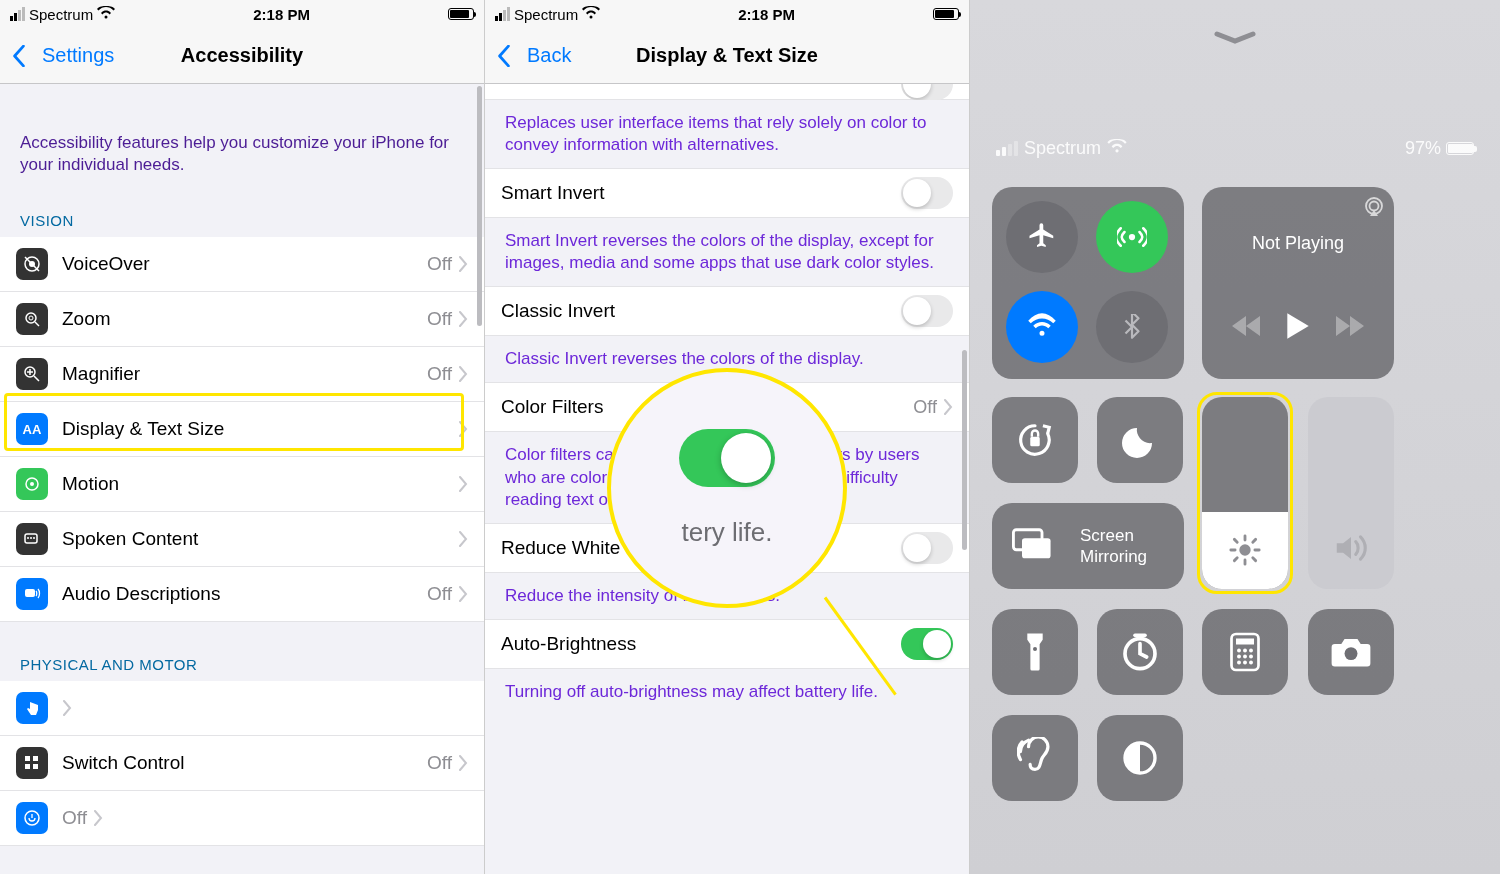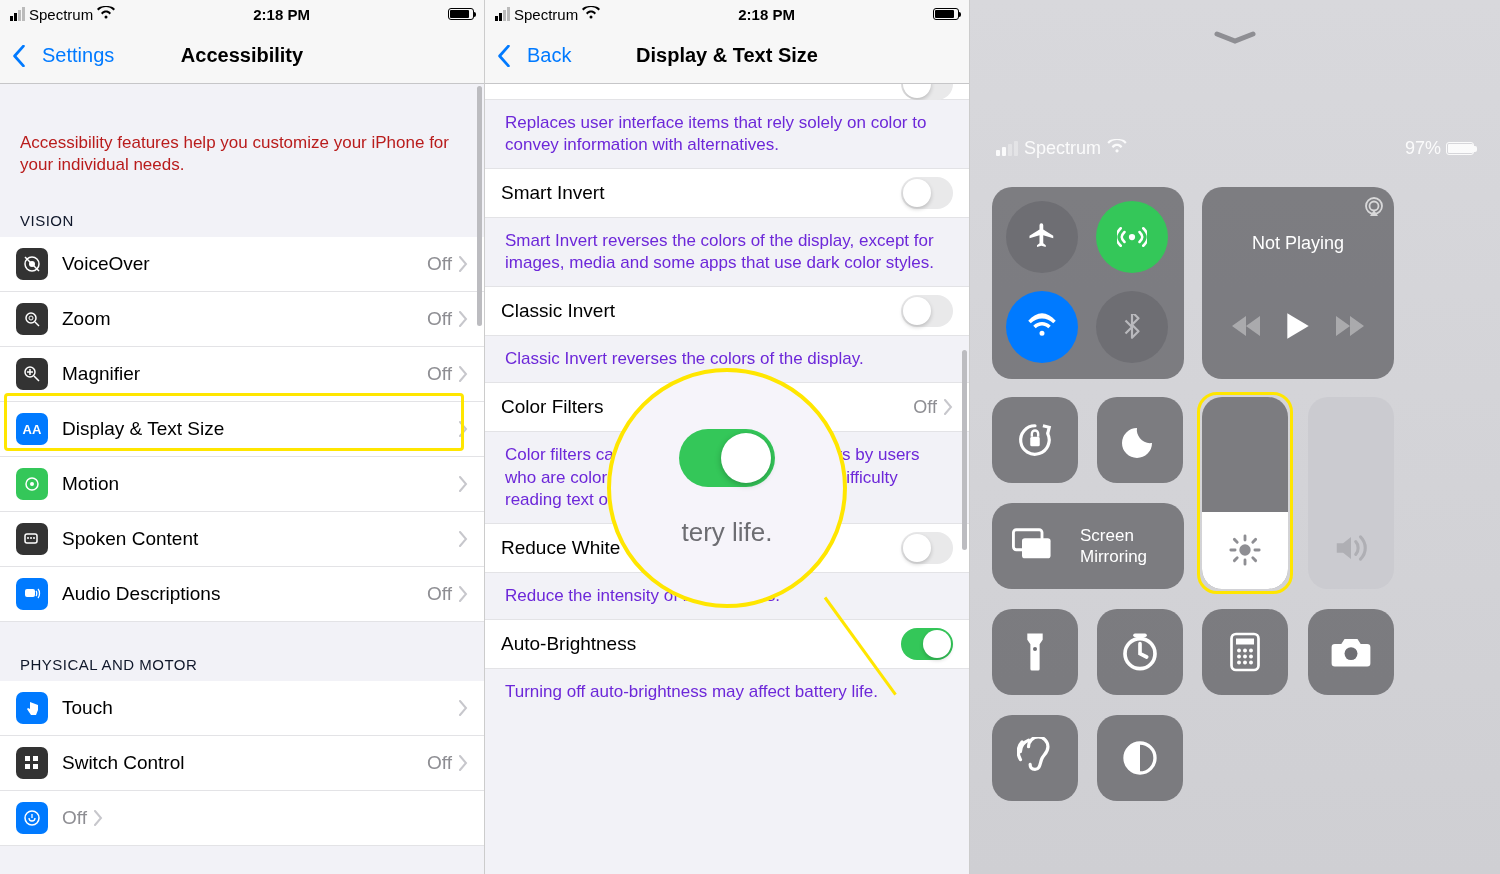--- a/index.html
+++ b/index.html
@@ -25,24 +25,24 @@
   .battery .fill { position: absolute; left: 1px; top: 1px; bottom: 1px; width: 80%; background: #000; border-radius: 1px; }
   .battery::after { content:''; position: absolute; right:-3px; top:3px; width:2px; height:5px; background:#000; border-radius:0 2px 2px 0;}
 
   
   .nav-header { height: 56px; background: #f7f7f7; border-bottom: 1px solid #c6c6c8; display: flex; align-items: center; position: relative; padding: 0 12px; }
   .nav-back { display: flex; align-items: center; color: #007aff; font-size: 20px; gap: 16px; }
   .nav-back svg { width: 14px; height: 22px; }
   .nav-title { position: absolute; left: 50%; transform: translateX(-50%); font-size: 20px; font-weight: 600; color: #000; }
 
   
-  .intro { padding: 48px 20px 24px 20px; font-size: 17px; color: #b91c1c; line-height: 1.3; }
-
-  
-  .section-hd { padding: 12px 20px 8px 20px; font-size: 15px; color: #0f172a; letter-spacing: 0.5px; }
+  .intro { padding: 48px 20px 24px 20px; font-size: 17px; color: #4c1d95; line-height: 1.3; }
+
+  
+  .section-hd { padding: 12px 20px 8px 20px; font-size: 15px; color: #0369a1; letter-spacing: 0.5px; }
 
   
   .row { height: 55px; background: #fff; display: flex; align-items: center; padding: 0 16px 0 16px; border-bottom: 1px solid #e3e3e6; position: relative; }
   .row:first-of-type { border-top: 1px solid #e3e3e6; }
   .row .icon { width: 32px; height: 32px; border-radius: 7px; margin-right: 14px; display: flex; align-items: center; justify-content: center; color: #fff; flex-shrink: 0; }
   .row .label { font-size: 19px; color: #000; flex: 1; }
   .row .value { font-size: 19px; color: #8e8e93; margin-right: 6px; }
   .chevron { color: #c7c7cc; }
   .chevron svg { width: 10px; height: 16px; display: block; }
 
@@ -270,21 +270,20 @@
   </div>
 
   <div class="section-hd" style="padding-top:34px;">PHYSICAL AND MOTOR</div>
 
   <div class="row">
     <div class="icon" style="background:#007aff;">
         <svg width="18" height="18" viewBox="0 0 18 18">
           <path d="M7 3v7l-2-1-1 1 4 6h5l2-5v-5l-8-3z" fill="#fff"></path>
         </svg>
       </div>
-    <span class="label">Touch</span>
     <span class="chevron">
         <svg viewBox="0 0 10 16">
           <path d="M2 1l6 7-6 7" stroke="#c7c7cc" stroke-width="2" fill="none" stroke-linecap="round"></path>
         </svg>
       </span>
   </div>
   <div class="row">
     <div class="icon" style="background:#333;">
         <svg width="18" height="18" viewBox="0 0 18 18">
           <rect x="2" y="2" width="5" height="5" fill="#fff"></rect>

